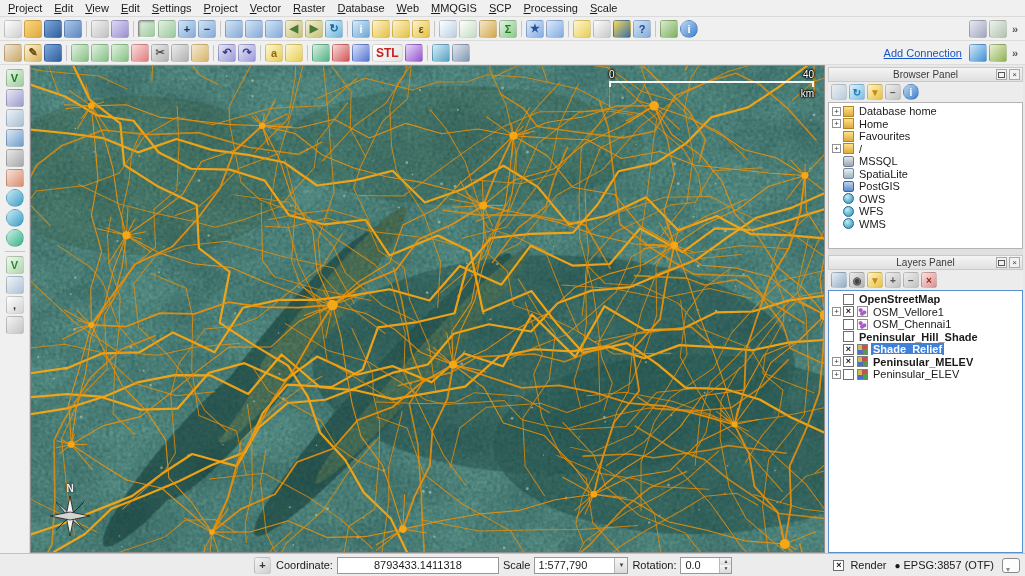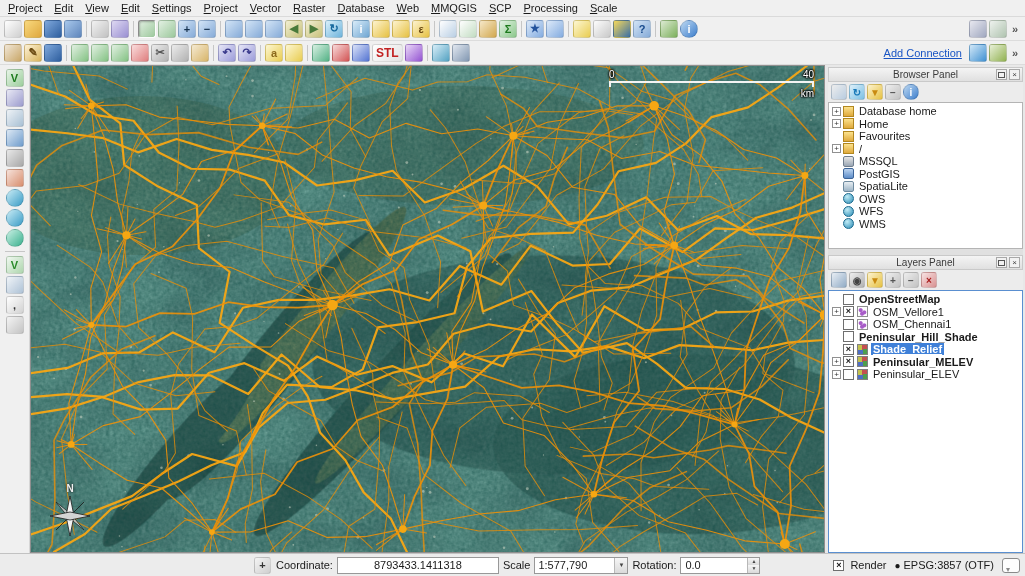--- a/index.html
+++ b/index.html
@@ -59,21 +59,21 @@
 .i-raster{background:conic-gradient(#c45050 0 25%,#4e9e4e 0 50%,#4e6ec4 0 75%,#c2c24e 0);border:1px solid #808080}
 .vsplit{height:6px;flex:none;background:#e0e0e0}
 .statusbar{height:23px;flex:none;display:flex;align-items:center;background:#ececec;border-top:1px solid #c2c2c2;padding:0 5px;gap:4px;font-size:11px}
 .sb-spacer{width:244px;flex:none}
 .sb-icon{width:17px;height:17px}
 .sb-input{height:17px;border:1px solid #989898;background:#fff;display:flex;align-items:center;justify-content:center;padding:0 3px}
 .coord{width:162px}
 .sb-combo{height:17px;width:94px;border:1px solid #989898;background:#fff;display:flex;align-items:center}
 .sb-combo .val{flex:1;padding-left:3px}
 .combo-arrow{width:13px;height:100%;border-left:1px solid #b8b8b8;background:linear-gradient(#f6f6f6,#dadada);font-size:6px;display:flex;align-items:center;justify-content:center;color:#444}
-.sb-spin{height:17px;width:80px;border:1px solid #989898;background:#fff;display:flex;align-items:center}
+.sb-spin{height:17px;width:52px;border:1px solid #989898;background:#fff;display:flex;align-items:center}
 .sb-spin .val{flex:1;padding-left:4px}
 .spin-btns{width:12px;height:100%;display:flex;flex-direction:column;border-left:1px solid #b8b8b8}
 .spin-btns span{flex:1;font-size:5px;line-height:7px;text-align:center;background:linear-gradient(#f6f6f6,#dadada);color:#444}
 .sb-check{display:flex;align-items:center;gap:3px}
 .sb-crs{display:flex;align-items:center;gap:3px;padding:0 4px}
 .crs-dot{font-size:10px}
 .sb-msg{width:18px;height:15px;border:1px solid #8a8a8a;border-radius:3px;background:#fdfdfd;position:relative;flex:none}
 .sb-msg::after{content:"";position:absolute;left:3px;bottom:-4px;border:4px solid transparent;border-top-color:#8a8a8a;border-left-width:2px;border-right-width:2px}
 .sb-label{white-space:nowrap}
 </style>
@@ -734,27 +734,27 @@
               <span class="tree-icon i-folder"></span>
               <span class="tree-label">/</span>
             </div>
             <div class="tree-row">
               <span class="expander"></span>
               <span class="tree-icon i-db"></span>
               <span class="tree-label">MSSQL</span>
             </div>
             <div class="tree-row">
               <span class="expander"></span>
+              <span class="tree-icon i-db3"></span>
+              <span class="tree-label">SpatiaLite</span>
+            </div>
+            <div class="tree-row">
+              <span class="expander"></span>
               <span class="tree-icon i-db2"></span>
               <span class="tree-label">PostGIS</span>
-            </div>
-            <div class="tree-row">
-              <span class="expander"></span>
-              <span class="tree-icon i-db3"></span>
-              <span class="tree-label">SpatiaLite</span>
             </div>
             <div class="tree-row">
               <span class="expander"></span>
               <span class="tree-icon i-globe"></span>
               <span class="tree-label">OWS</span>
             </div>
             <div class="tree-row">
               <span class="expander"></span>
               <span class="tree-icon i-globe"></span>
               <span class="tree-label">WFS</span>

